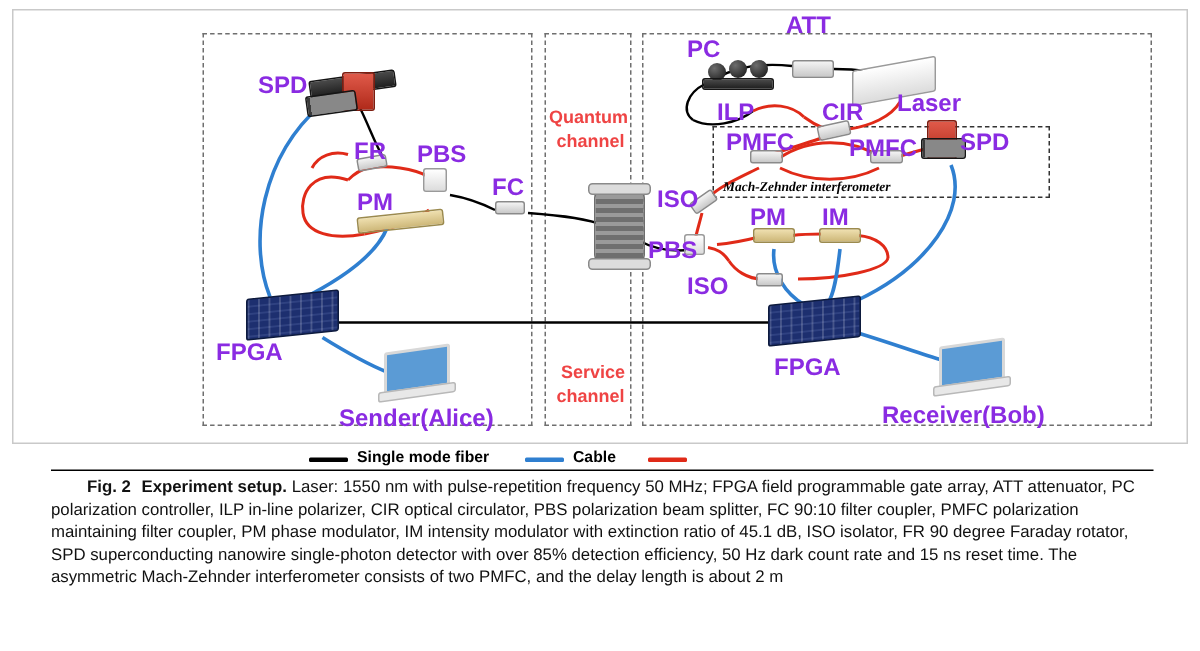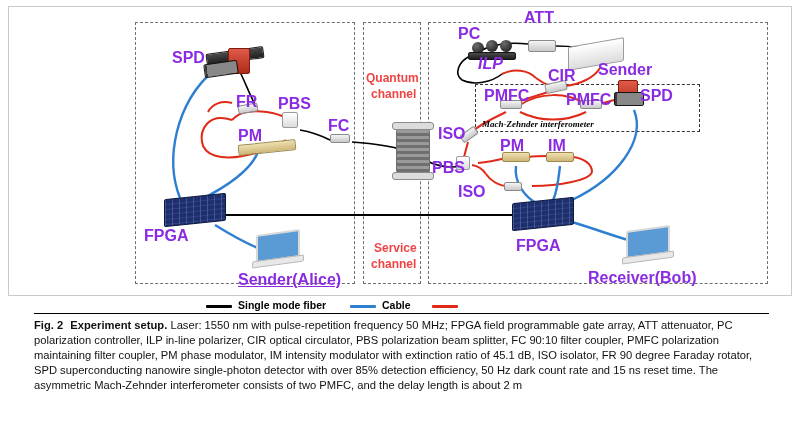--- a/index.html
+++ b/index.html
@@ -89,21 +89,21 @@
   .caption {
     position: absolute;
     left: 34px;
     top: 318px;
     width: 735px;
     font-size: 11.2px;
     line-height: 1.33;
     color: #111;
     text-align: left;
   }
-  .caption b { font-weight: bold; }
+  .caption b { font-weight: bold; margin-left: 24px; }
   .hr-top {
     position: absolute;
     left: 34px;
     top: 313px;
     width: 735px;
     height: 1px;
     background: #000;
   }
   
   .dev { position: absolute; box-sizing: border-box; }
@@ -286,31 +286,31 @@
 
   <div class="dev laptop-screen" style="left:626px; top:228px; width:44px; height:28px; transform:skewY(-8deg);"></div>
   <div class="dev laptop-base" style="left:622px; top:254px; width:52px; height:7px; transform:skewY(-8deg);"></div>
 
   <div class="lbl" style="left:172px; top:50px;">SPD</div>
   <div class="lbl" style="left:236px; top:94px;">FR</div>
   <div class="lbl" style="left:278px; top:96px;">PBS</div>
   <div class="lbl" style="left:238px; top:128px;">PM</div>
   <div class="lbl" style="left:328px; top:118px;">FC</div>
   <div class="lbl" style="left:144px; top:228px;">FPGA</div>
-  <div class="lbl" style="left:238px; top:272px;text-decoration:underline;">Sender(Alice)</div>
+  <div class="lbl" style="left:226px; top:272px;">Sender(Alice)</div>
 
   <div class="lbl bigpurple" style="left:366px; top:72px;">Quantum</div>
   <div class="lbl bigpurple" style="left:371px; top:88px;">channel</div>
   <div class="lbl bigpurple" style="left:374px; top:242px;">Service</div>
   <div class="lbl bigpurple" style="left:371px; top:258px;">channel</div>
 
   <div class="lbl" style="left:458px; top:26px;">PC</div>
   <div class="lbl" style="left:524px; top:10px;text-align:right;">ATT</div>
-  <div class="lbl" style="left:598px; top:62px;">Sender</div>
-  <div class="lbl" style="left:478px; top:56px;font-style:italic;">ILP</div>
+  <div class="lbl" style="left:598px; top:62px;">Laser</div>
+  <div class="lbl" style="left:478px; top:68px;">ILP</div>
   <div class="lbl" style="left:548px; top:68px;">CIR</div>
   <div class="lbl" style="left:484px; top:88px;">PMFC</div>
   <div class="lbl" style="left:566px; top:92px;">PMFC</div>
   <div class="lbl" style="left:640px; top:88px;">SPD</div>
   <div class="lbl black" style="left:482px; top:120px;font-family:Liberation Serif, serif;">Mach-Zehnder interferometer</div>
   <div class="lbl" style="left:438px; top:126px;">ISO</div>
   <div class="lbl" style="left:432px; top:160px;">PBS</div>
   <div class="lbl" style="left:500px; top:138px;">PM</div>
   <div class="lbl" style="left:548px; top:138px;">IM</div>
   <div class="lbl" style="left:458px; top:184px;">ISO</div>

